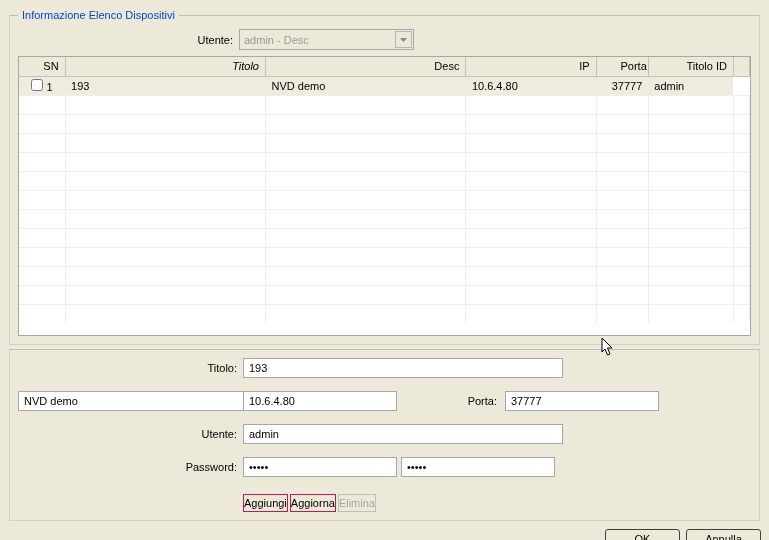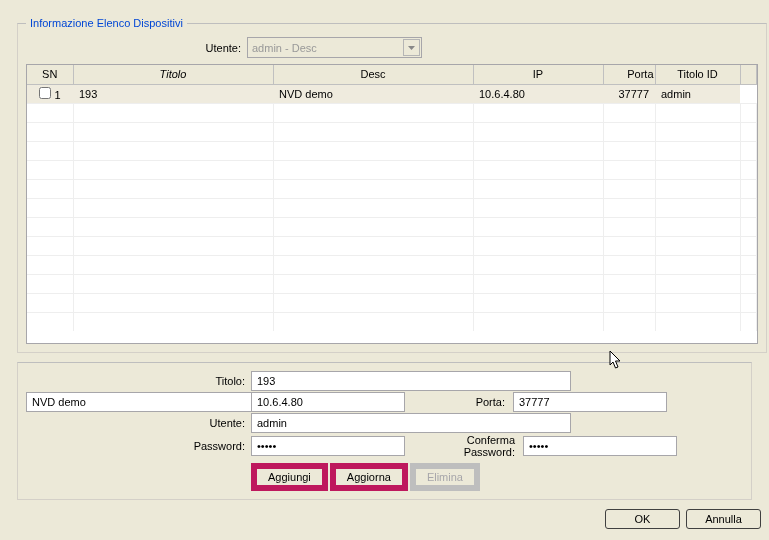--- a/index.html
+++ b/index.html
@@ -9,21 +9,21 @@
     background: #ECE9D8;
     font-family: Tahoma, sans-serif;
     font-size: 11px;
     color: #000;
     width: 769px;
     height: 540px;
   }
   fieldset {
     border: 1px solid #D4D0C8;
     border-top-color: #BEBEBE;
-    margin: 9px;
+    margin: 1px;
     padding: 8px;
     position: relative;
   }
   fieldset + fieldset { margin-top: 4px; }
   legend {
     color: #0046D5;
     padding: 0 4px;
     font-size: 11px;
   }
   .top-row {
@@ -62,21 +62,21 @@
   table {
     width: 100%;
     border-collapse: collapse;
     table-layout: fixed;
   }
   thead th {
     background: #ECE9D8;
     border-right: 1px solid #C0C0C0;
     border-bottom: 1px solid #C0C0C0;
     font-weight: normal;
-    text-align: center;
+    text-align: right;
     padding: 3px 6px;
     font-size: 11px;
     height: 19px;
   }
   tbody tr.data td {
     background: #EFEBDE;
     padding: 2px 6px;
     height: 19px;
   }
   tbody tr.empty td {
@@ -91,41 +91,41 @@
   .col-desc { width: 200px; }
   .col-ip { width: 130px; }
   .col-porta { width: 52px; text-align: right !important; padding-right: 1px; }
   .col-utente { width: 85px; }
   .col-scroll { width: 16px; background:#ECE9D8; }
 
   
   .form-grid {
     display: grid;
     grid-template-columns: 225px 320px;
-    row-gap: 1px;
+    row-gap: 13px;
     align-items: center;
   }
   .form-grid label { text-align: right; padding-right: 6px; }
   .txt {
     border: 1px solid #A7A6AA;
     background: #fff;
     height: 20px;
     padding: 0 5px;
     font-family: inherit;
     font-size: 11px;
   }
   .row-pair { display: flex; align-items: center; gap: 4px; }
   .row-pair .txt { flex: 0 0 130px; }
   .row-pair label { flex: 0 0 auto; padding: 0 4px 0 10px; text-align: right; }
 
   .btns { margin-top: 4px; display:flex; gap:2px; }
   .btn {
-    border: 6px solid #be185d;
-    background: #ECE9D8;
-    padding: 2px 11px;
+    border: 1px solid #be185d;
+    background: #ECE9D8;
+    padding: 2px 0;
     font-family: inherit;
     font-size: 11px;
     cursor: pointer;
   }
   .btn.disabled { color: #A7A6AA; border-color:#BEBEBE; cursor: default; }
 
   .footer {
     display: flex;
     justify-content: flex-end;
     gap: 6px;
@@ -305,21 +305,20 @@
       <label style="width:100px">Porta:</label>
       <input class="txt" style="flex: 0 0 76px;" value="37777">
     </div>
 
     <label>Utente:</label>
     <input class="txt" style="width: 320px;" value="admin">
 
     <label>Password:</label>
     <div class="row-pair">
       <input class="txt" style="flex: 0 0 100px;" value="•••••">
-      <label style="width:110px">Conferma Password:</label>
       <input class="txt" style="flex: 0 0 100px;" value="•••••">
     </div>
 
     <span></span>
     <div class="btns">
       <button class="btn">Aggiungi</button>
       <button class="btn">Aggiorna</button>
       <button class="btn disabled">Elimina</button>
     </div>
   </div>

